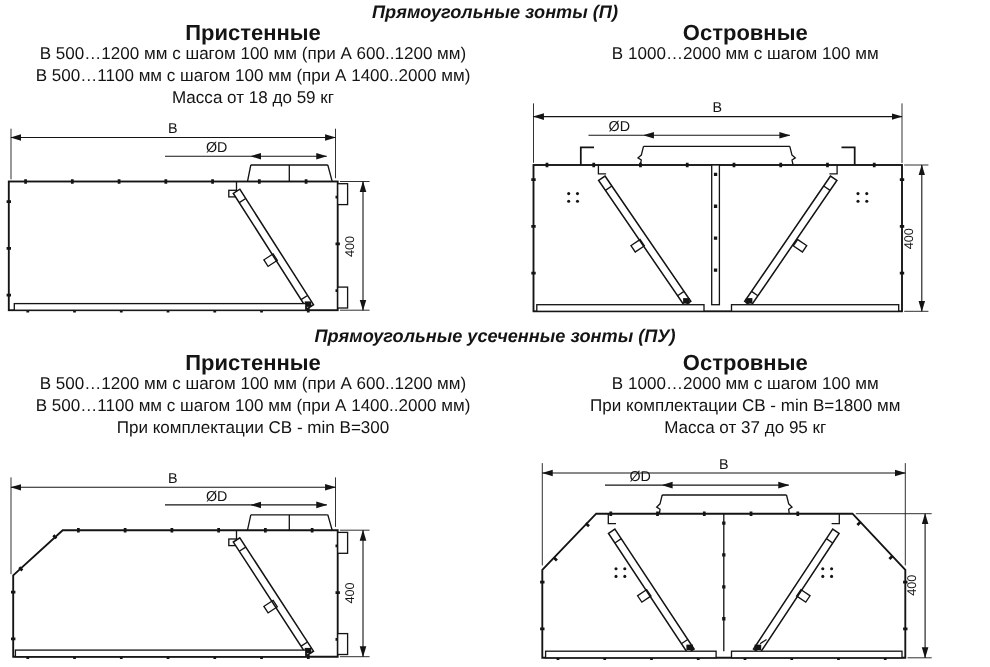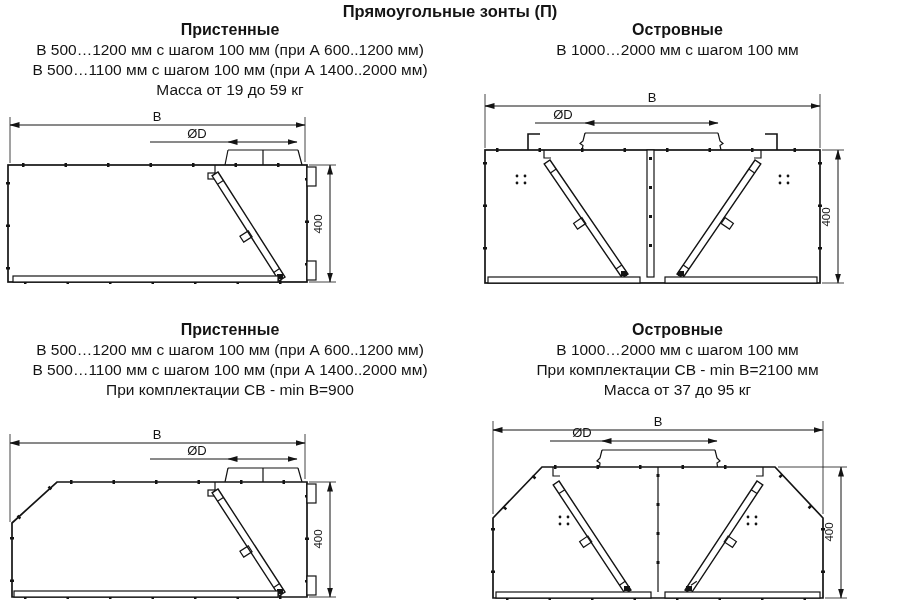--- a/index.html
+++ b/index.html
@@ -1,21 +1,21 @@
 <!DOCTYPE html>
 <html><head>
 <meta charset="utf-8">
 <style>
   html,body{margin:0;padding:0;background:#fff;}
   .canvas{position:relative;width:900px;height:606px;background:#fff;overflow:hidden;
           font-family:"Liberation Sans",sans-serif;color:#141414;}
   .title{position:absolute;left:0;width:100%;text-align:center;
-         font-weight:bold;font-size:16.5px;white-space:nowrap;}
+         font-weight:bold;font-size:16.5px;white-space:nowrap;font-style:italic;}
   .specs{position:absolute;text-align:center;font-size:15.5px;line-height:20px;white-space:nowrap;}
-  .specs .sub{font-weight:bold;font-size:16px;}
+  .specs .sub{font-weight:bold;font-size:20px;}
   svg.draw{position:absolute;}
   .w {fill:#fff;stroke:#141414;stroke-width:1.7;}
   .w1{fill:#fff;stroke:#141414;stroke-width:1.2;}
   .w2{fill:#fff;stroke:#141414;stroke-width:1.4;}
   .t {fill:none;stroke:#141414;stroke-width:1.2;}
   .t2{fill:none;stroke:#141414;stroke-width:1.6;}
   .d {fill:none;stroke:#141414;stroke-width:1;}
   .x {fill:none;stroke:#141414;stroke-width:0.8;}
   .rv {fill:none;stroke:#141414;stroke-width:4;stroke-dasharray:2.5 40;}
   .rvc{fill:none;stroke:#141414;stroke-width:3;stroke-dasharray:3 26;}
@@ -26,40 +26,41 @@
 <body>
 
 <div class="canvas">
 
   <div class="title" style="top:2px">Прямоугольные зонты (П)</div>
 
   <div class="specs" style="left:5px;top:20px;width:450px">
     <div class="sub">Пристенные</div>
     <div>В 500…1200 мм с шагом 100 мм (при А 600..1200 мм)</div>
     <div>В 500…1100 мм с шагом 100 мм (при А 1400..2000 мм)</div>
-    <div>Масса от 19 до 59 кг</div>
+    <div>Масса от 18 до 59 кг</div>
   </div>
 
   <div class="specs" style="left:460px;top:20px;width:435px">
     <div class="sub">Островные</div>
     <div>В 1000…2000 мм с шагом 100 мм</div>
   </div>
 
+  <div class="title" style="top:297px">Прямоугольные усеченные зонты (ПУ)</div>
 
   <div class="specs" style="left:5px;top:320px;width:450px">
     <div class="sub">Пристенные</div>
     <div>В 500…1200 мм с шагом 100 мм (при А 600..1200 мм)</div>
     <div>В 500…1100 мм с шагом 100 мм (при А 1400..2000 мм)</div>
-    <div>При комплектации СВ - min В=900</div>
+    <div>При комплектации СВ - min В=300</div>
   </div>
 
   <div class="specs" style="left:460px;top:320px;width:435px">
     <div class="sub">Островные</div>
     <div>В 1000…2000 мм с шагом 100 мм</div>
-    <div>При комплектации СВ - min В=2100 мм</div>
+    <div>При комплектации СВ - min В=1800 мм</div>
     <div>Масса от 37 до 95 кг</div>
   </div>
 
   <svg class="draw" style="left:0;top:108px" width="340" height="186" viewBox="0 0 340 186">
     <defs>
       <marker id="arr" markerUnits="userSpaceOnUse" markerWidth="10" markerHeight="7" refX="9.5" refY="3.5" orient="auto-start-reverse">
         <path d="M10,3.5 L0,0.5 L0,6.5 Z" fill="#141414"></path>
       </marker>
     </defs>
     <g>

